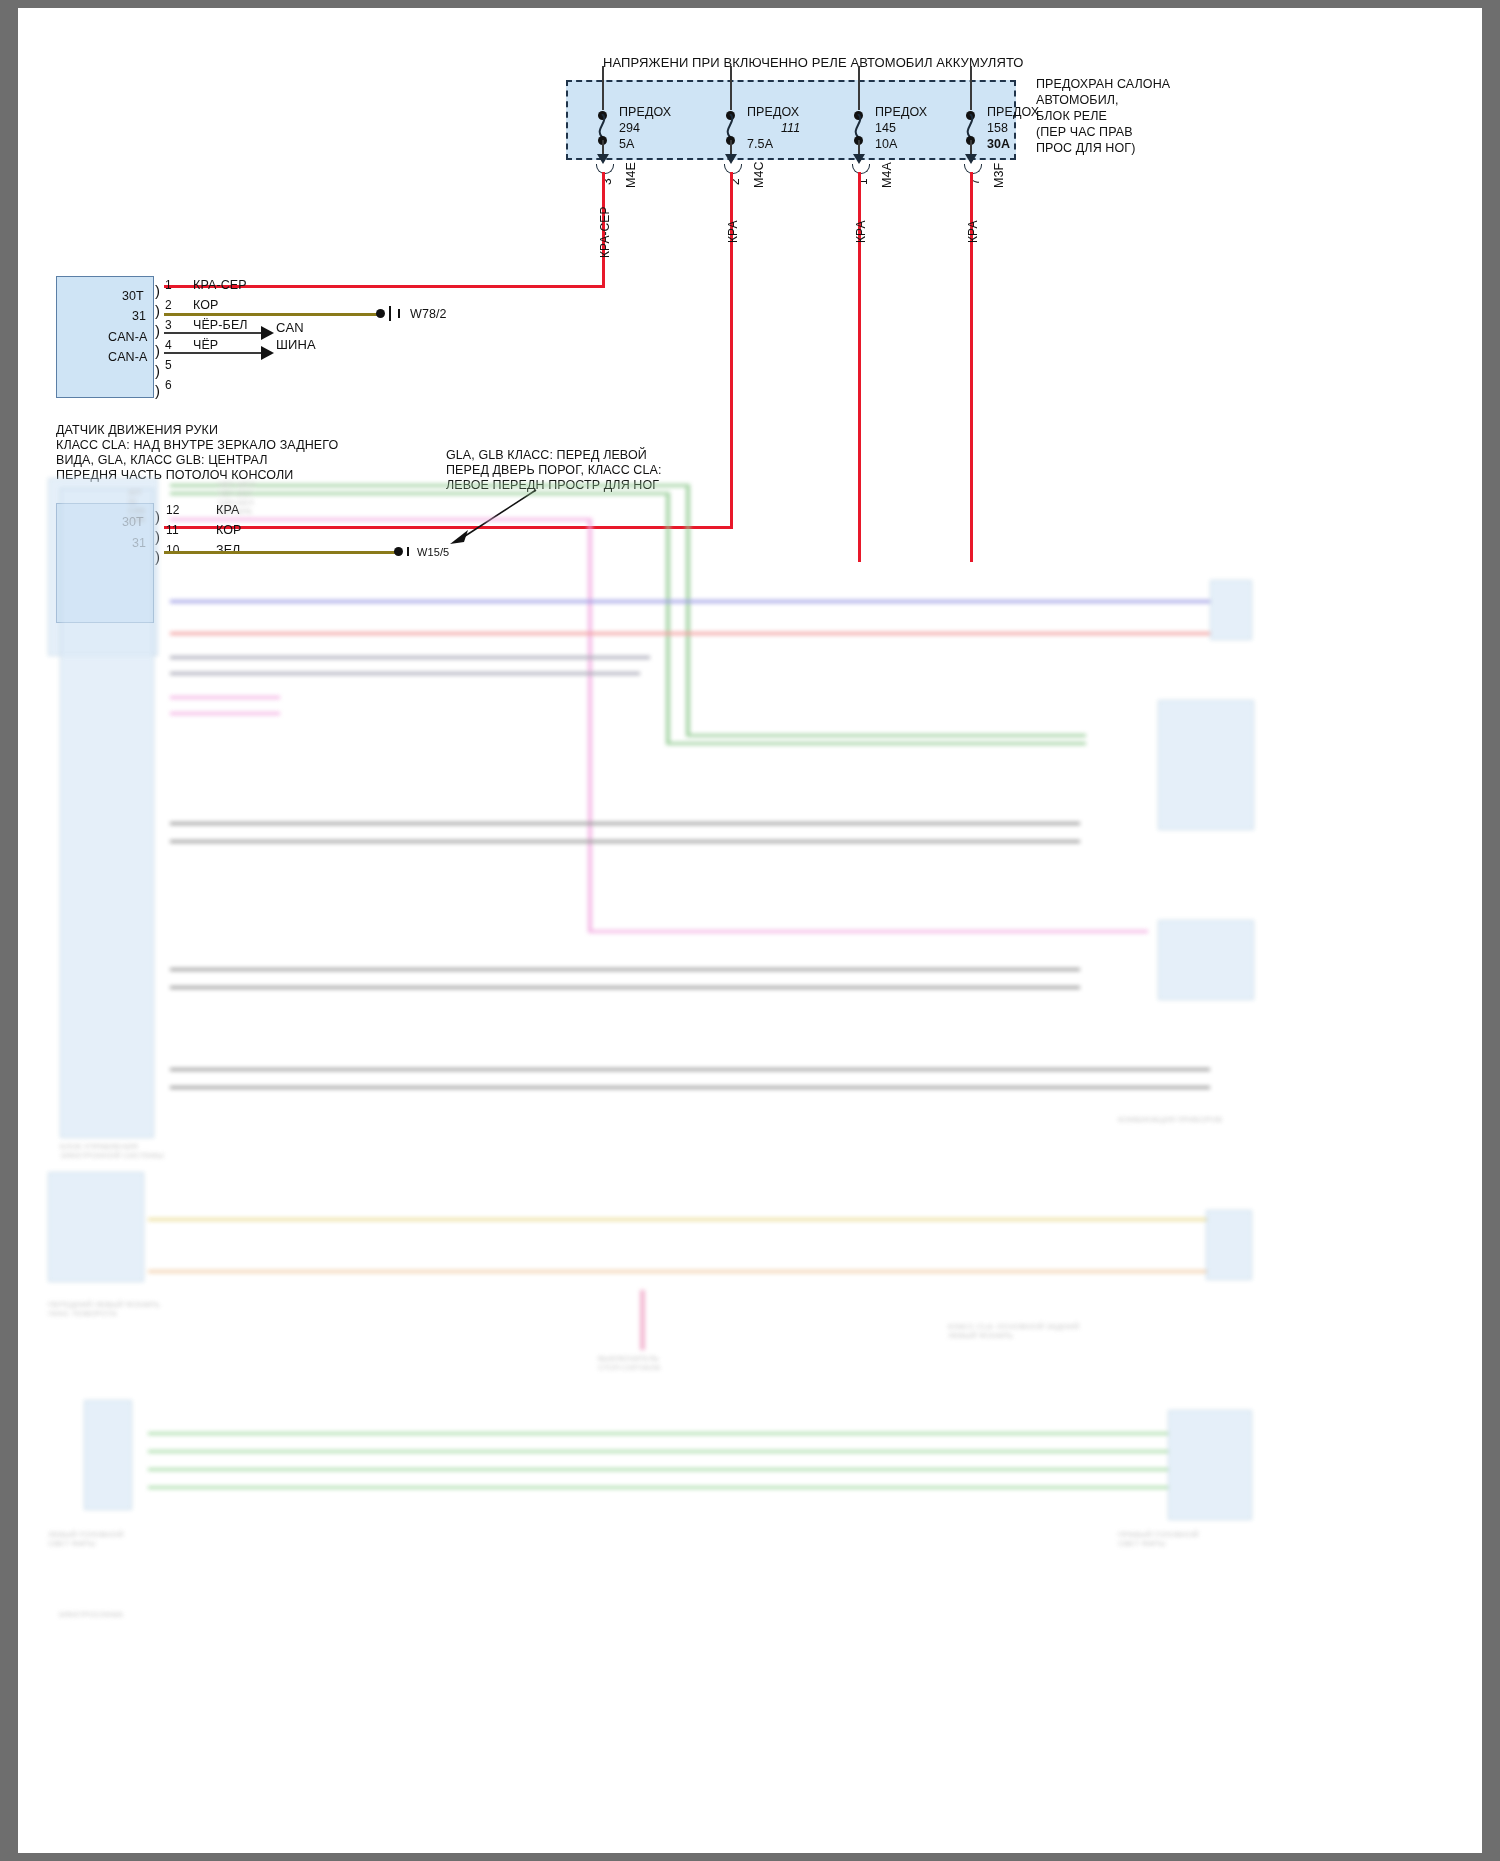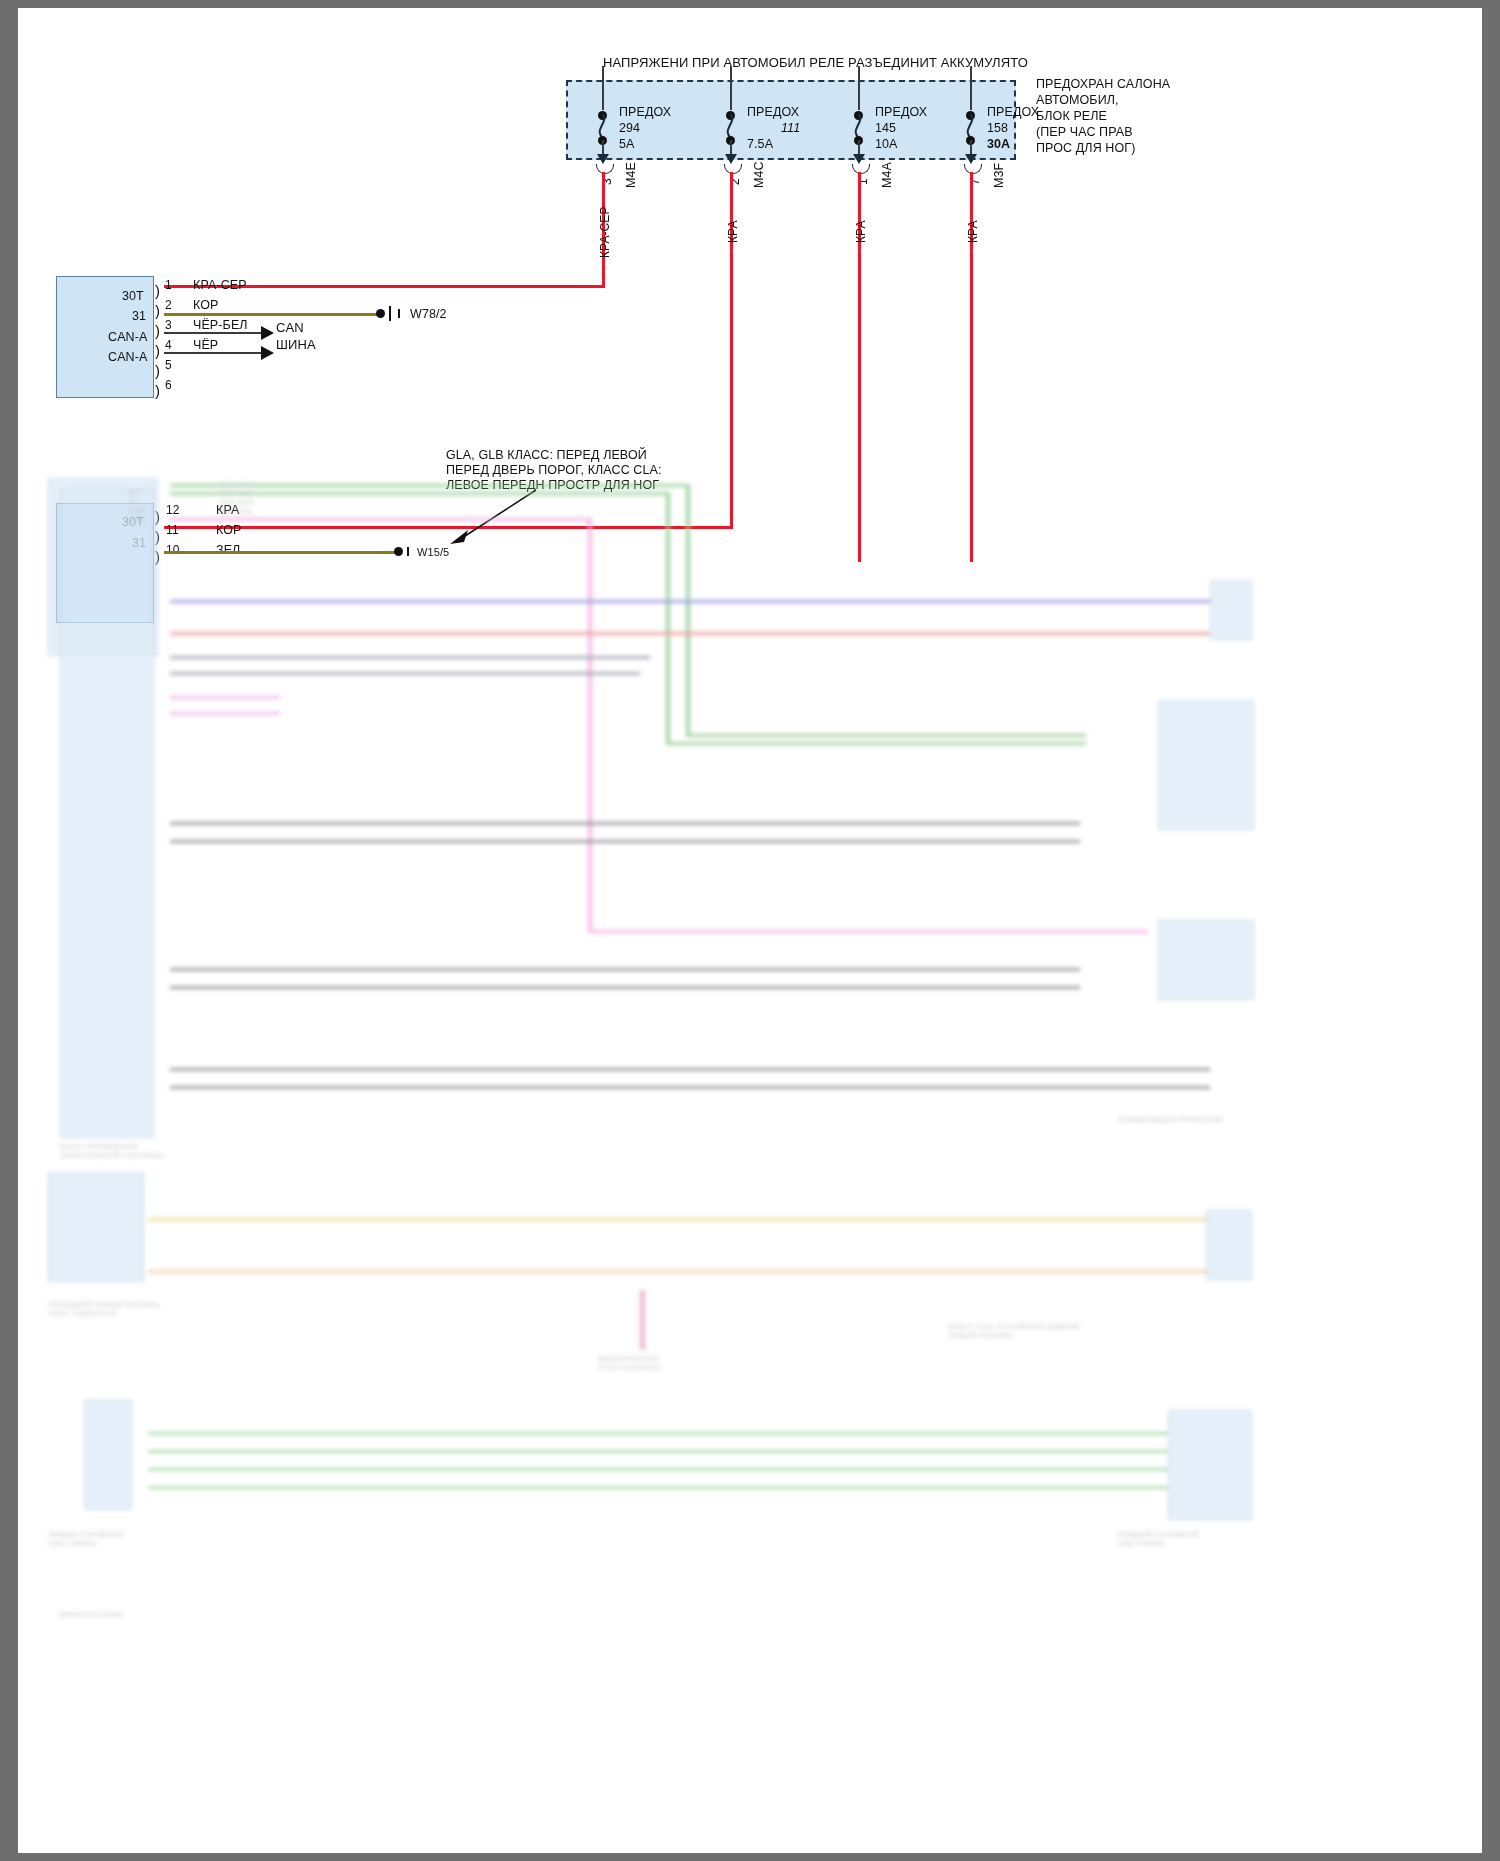--- a/index.html
+++ b/index.html
@@ -27,21 +27,21 @@
   .arrowr{position:absolute;width:0;height:0;border-top:7px solid transparent;border-bottom:7px solid transparent;border-left:13px solid #111;}
   .cup{position:absolute;width:16px;height:9px;border:1.6px solid #1c2b3a;border-top:none;border-radius:0 0 9px 9px;}
   .pinbr{position:absolute;font-size:15px;color:#111;line-height:11px;}
 </style>
 </head>
 <body>
 
 <div id="page">
  <div id="sheet">
 
-  <div class="abs txt" style="left:585px;top:48px;font-size:13px;">НАПРЯЖЕНИ ПРИ АВТОМОБИЛ РЕЛЕ РАЗЪЕДИНИТ АККУМУЛЯТО</div>
+  <div class="abs txt" style="left:585px;top:48px;font-size:13px;">НАПРЯЖЕНИ ПРИ ВКЛЮЧЕННО РЕЛЕ АВТОМОБИЛ АККУМУЛЯТО</div>
 
   <div class="fusebox" style="left:548px;top:72px;width:450px;height:80px;"></div>
 
   <div class="thinv" style="left:584px;top:58px;height:44px;"></div>
   <div class="dot" style="left:580px;top:103px;"></div>
   <svg class="abs" style="left:578px;top:106px;" width="16" height="30">
     <path d="M6 0 C 14 7, -2 15, 6 23 L6 29" stroke="#1c2b3a" stroke-width="2" fill="none"></path>
   </svg>
   <div class="dot" style="left:580px;top:128px;"></div>
   <div class="thinv" style="left:584px;top:132px;height:18px;"></div>
@@ -149,20 +149,24 @@
 
   <div class="thin" style="left:146px;top:324px;width:100px;"></div>
   <div class="arrowr" style="left:243px;top:318px;"></div>
   <div class="thin" style="left:146px;top:344px;width:100px;"></div>
   <div class="arrowr" style="left:243px;top:338px;"></div>
   <div class="abs txt" style="left:258px;top:311px;font-size:13px;line-height:17px;">CAN
 ШИНА</div>
 
   <div class="abs txt" style="left:392px;top:299px;font-size:12.5px;">W78/2</div>
 
+  <div class="abs txt" style="left:38px;top:415px;font-size:12.5px;line-height:15px;">ДАТЧИК ДВИЖЕНИЯ РУКИ
+КЛАСС CLA: НАД ВНУТРЕ ЗЕРКАЛО ЗАДНЕГО
+ВИДА, GLA, КЛАСС GLB: ЦЕНТРАЛ
+ПЕРЕДНЯ ЧАСТЬ ПОТОЛОЧ КОНСОЛИ</div>
 
   <div class="abs txt" style="left:428px;top:440px;font-size:12.5px;line-height:15px;">GLA, GLB КЛАСС: ПЕРЕД ЛЕВОЙ
 ПЕРЕД ДВЕРЬ ПОРОГ, КЛАСС CLA:
 ЛЕВОЕ ПЕРЕДН ПРОСТР ДЛЯ НОГ</div>
   <svg class="abs" style="left:430px;top:480px;" width="90" height="56">
     <path d="M88 2 L14 50" stroke="#111" stroke-width="1.6" fill="none"></path>
     <path d="M2 56 L20 42 L16 54 Z" fill="#111"></path>
   </svg>
 
   <div class="conn" style="left:38px;top:495px;width:98px;height:120px;"></div>

